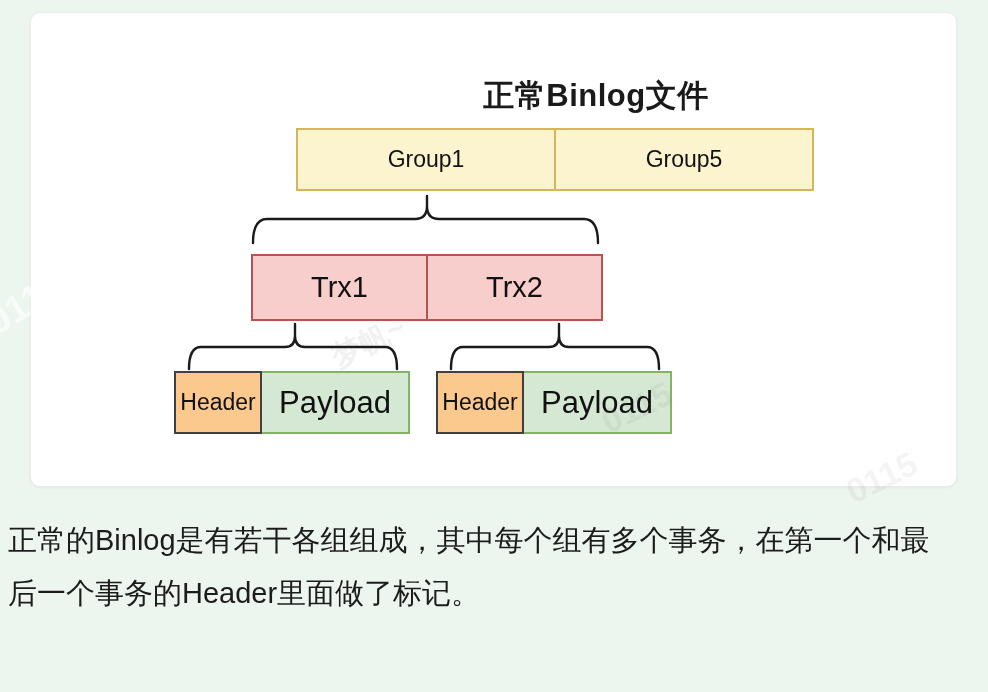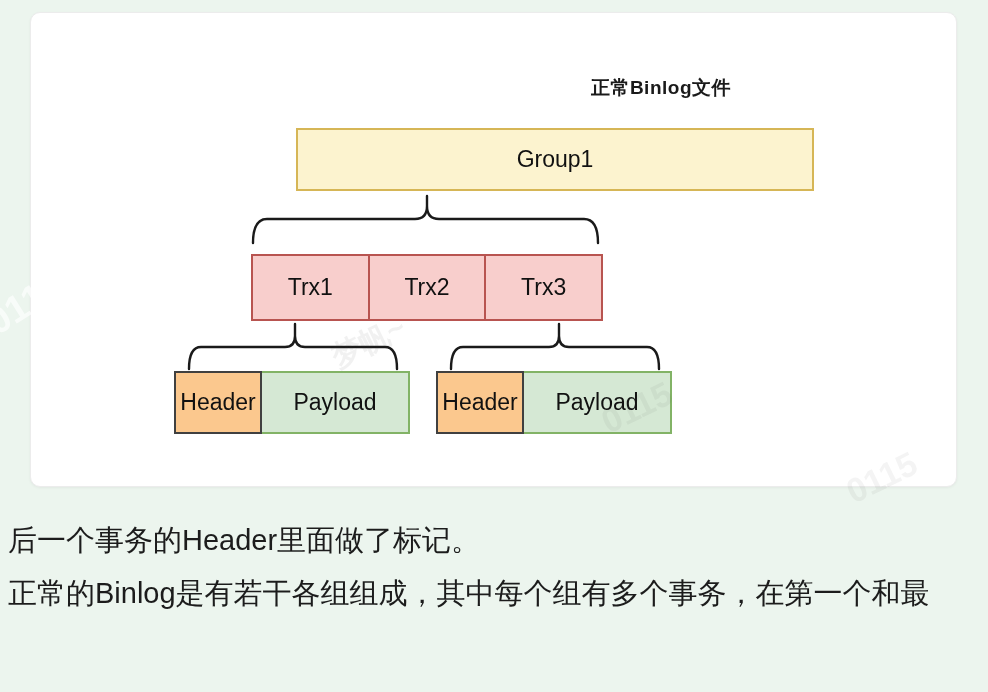--- a/index.html
+++ b/index.html
@@ -10,21 +10,21 @@
     font-family: "Liberation Sans", sans-serif;
   }
   .card {
     position:absolute; left:30px; top:12px; width:927px; height:475px;
     background: var(--card_bg, #fff);
     border:1px solid #ececec; border-radius:10px;
     box-shadow:0 1px 3px rgba(0,0,0,0.05);
   }
   .diagram-title {
     position:absolute; left:430px; top:62px; width:270px;
-    text-align:right; font-size:19px; font-weight:600; color:#1a1a1a;
+    text-align:center; font-size:31px; font-weight:600; color:#1a1a1a;
     letter-spacing:0.5px; white-space:nowrap;
   }
   .group-row {
     position:absolute; left:265px; top:115px; width:518px; height:63px;
     display:flex;
   }
   .group-cell {
     flex:1; margin-left:-2px;
     background: var(--group_fill); border:2px solid var(--group_border);
     display:flex; align-items:center; justify-content:center;
@@ -32,37 +32,37 @@
   }
   .group-cell:first-child { margin-left:0; }
   .trx-row {
     position:absolute; left:220px; top:241px; width:352px; height:67px;
     display:flex;
   }
   .trx-cell {
     flex:1; margin-left:-2px;
     background: var(--trx_fill); border:2px solid var(--trx_border);
     display:flex; align-items:center; justify-content:center;
-    font-size:23px; color:#111;
+    font-size:29px; color:#111;
   }
   .trx-cell:first-child { margin-left:0; }
   .pair { position:absolute; top:358px; height:63px; display:flex; }
   .pair-1 { left:143px; }
   .pair-2 { left:405px; }
   .header-box {
     width:88px; height:63px; z-index:1;
     background: var(--header_fill); border:2px solid var(--header_border);
     display:flex; align-items:center; justify-content:center;
     font-size:23px; color:#111;
   }
   .payload-box {
     width:150px; height:63px; margin-left:-2px;
     background: var(--payload_fill); border:2px solid var(--payload_border);
     display:flex; align-items:center; justify-content:center;
-    font-size:23px; color:#111;
+    font-size:31px; color:#111;
   }
   .braces { position:absolute; left:0; top:0; width:927px; height:475px; }
   .braces path {
     fill:none; stroke: var(--brace, #1a1a1a); stroke-width:2.4;
     stroke-linecap:round; stroke-linejoin:round;
   }
   .caption {
     position:absolute; left:8px; top:514px; width:974px;
     font-size:29px; line-height:53px; color: var(--text, #1c1c1c);
   }
@@ -80,49 +80,49 @@
 <body>
 
 <div class="page">
 
   <div class="card">
 
     <div class="diagram-title">正常Binlog文件</div>
 
     <div class="group-row">
       <div class="group-cell">Group1</div>
+      <div class="group-cell">Group5</div>
     </div>
 
     <svg class="braces" viewBox="0 0 927 475" xmlns="http://www.w3.org/2000/svg">
       <path d="M 222 230 Q 222 206 236 206 L 384 206 Q 396 206 396 193 L 396 183 L 396 193 Q 396 206 408 206 L 553 206 Q 567 206 567 230"></path>
       <path d="M 158 356 Q 158 334 170 334 L 254 334 Q 264 334 264 323 L 264 311 L 264 323 Q 264 334 274 334 L 354 334 Q 366 334 366 356"></path>
       <path d="M 420 356 Q 420 334 432 334 L 518 334 Q 528 334 528 323 L 528 311 L 528 323 Q 528 334 538 334 L 616 334 Q 628 334 628 356"></path>
     </svg>
 
     <div class="trx-row">
       <div class="trx-cell">Trx1</div>
       <div class="trx-cell">Trx2</div>
-      <div class="trx-cell">Trx3</div>
     </div>
 
     <div class="pair pair-1">
       <div class="header-box">Header</div>
       <div class="payload-box">Payload</div>
     </div>
 
     <div class="pair pair-2">
       <div class="header-box">Header</div>
       <div class="payload-box">Payload</div>
     </div>
 
   </div>
 
   <span class="wm wm-1">0115</span>
   <span class="wm wm-2">梦帆~</span>
   <span class="wm wm-3">0115</span>
   <span class="wm wm-4">0115</span>
 
   <p class="caption">
+    <span class="cap-line">正常的Binlog是有若干各组组成，其中每个组有多个事务，在第一个和最</span>
     <span class="cap-line">后一个事务的Header里面做了标记。</span>
-    <span class="cap-line">正常的Binlog是有若干各组组成，其中每个组有多个事务，在第一个和最</span>
   </p>
 
 </div>
 
 </body></html>

